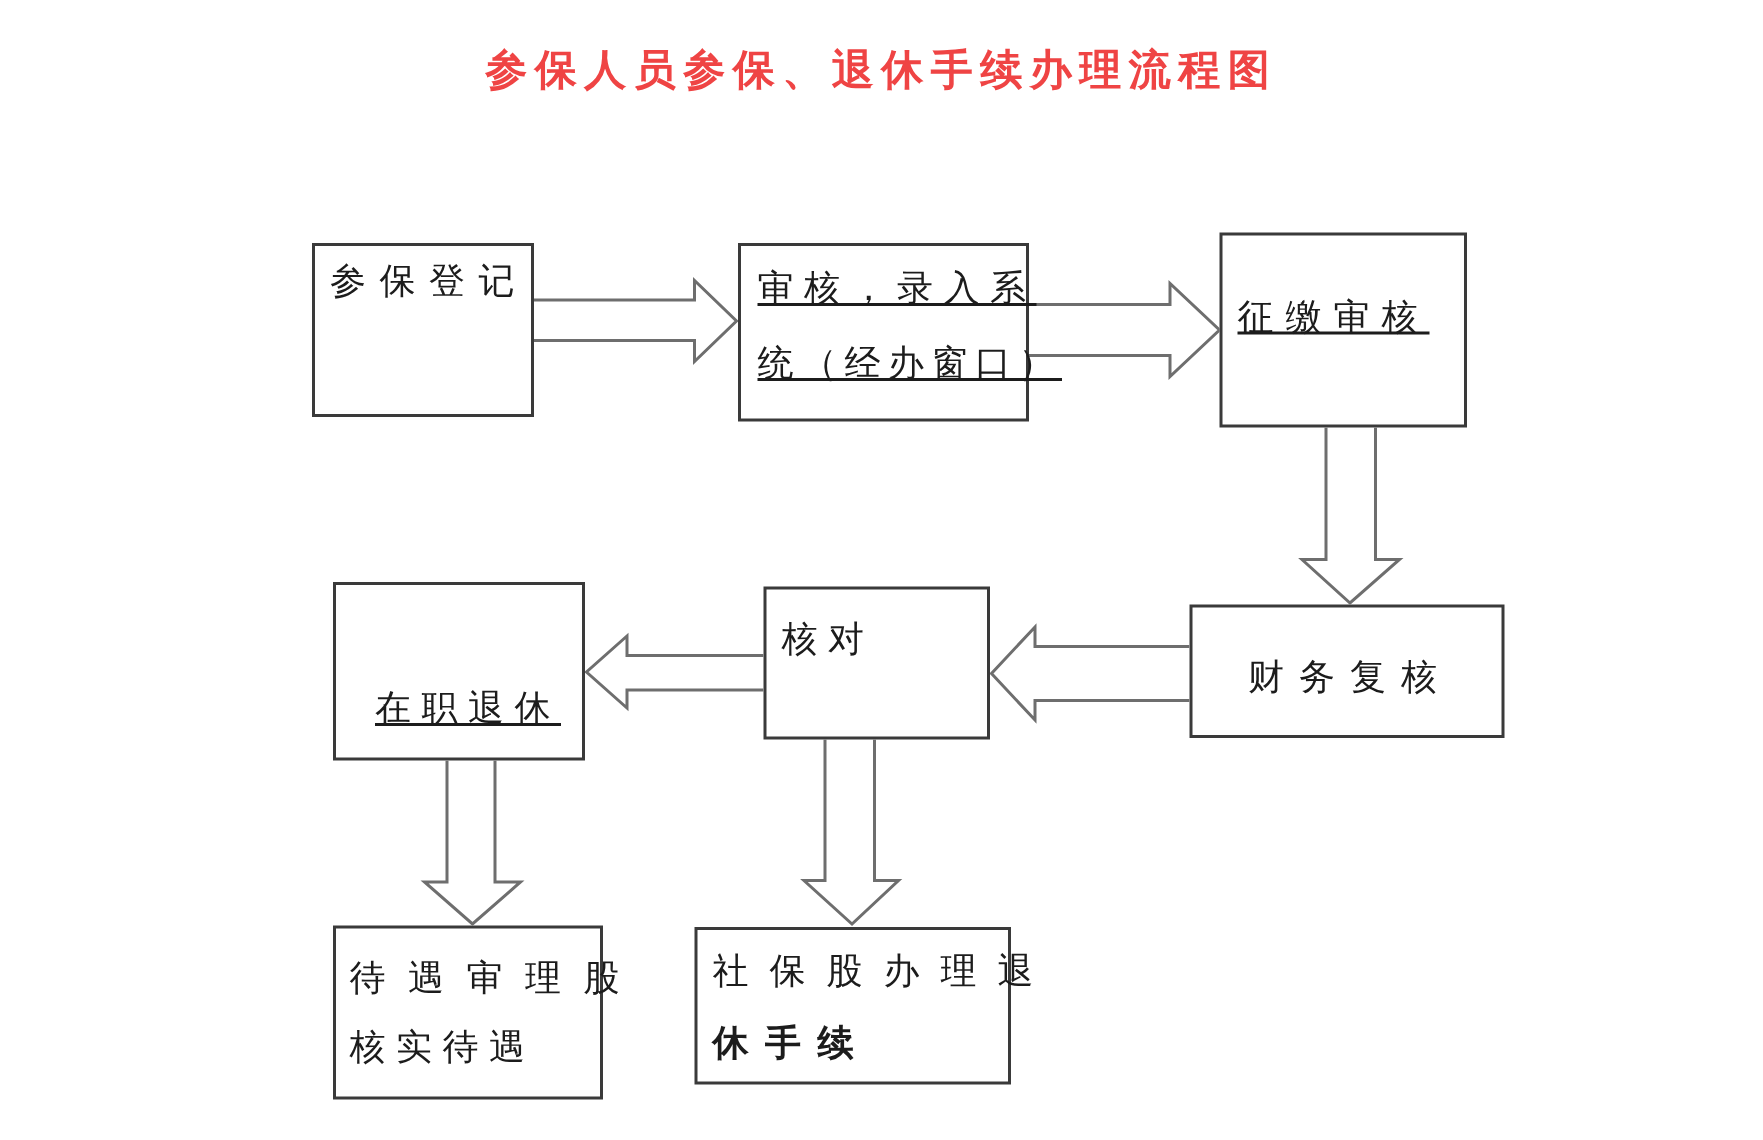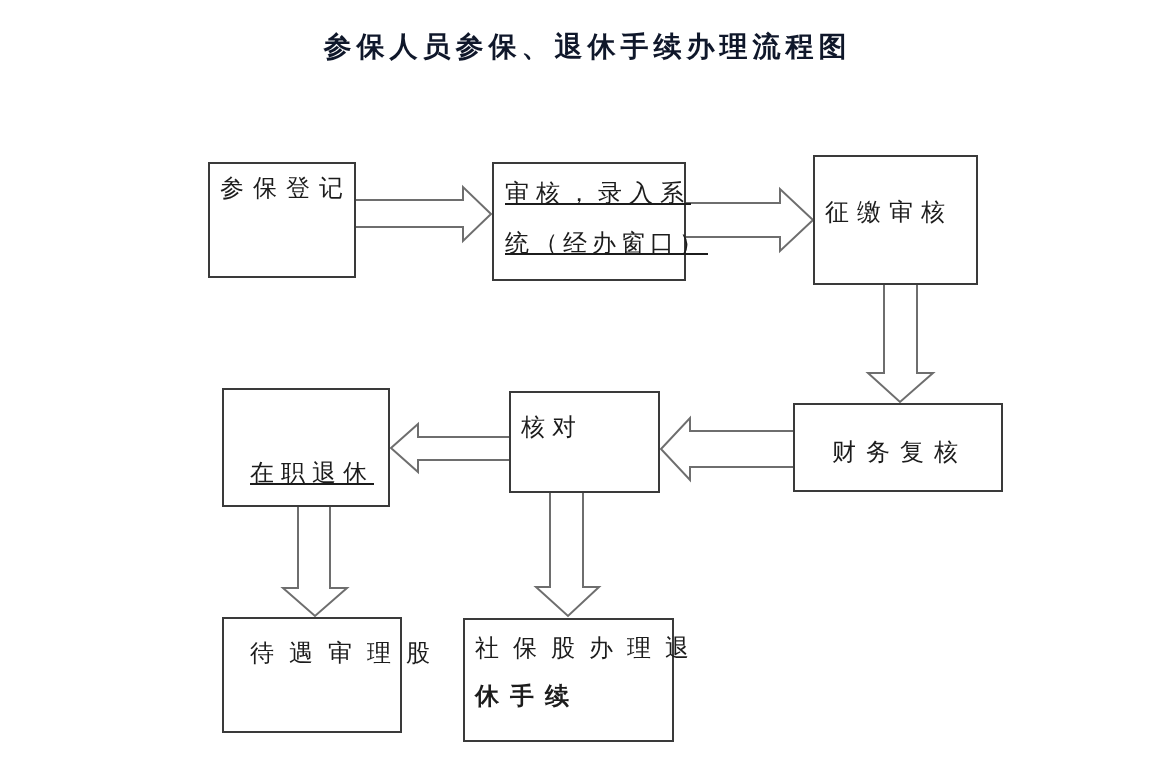--- a/index.html
+++ b/index.html
@@ -15,21 +15,21 @@
   .title {
     position: absolute;
     left: 0; top: 28px;
     width: 1175px;
     margin: 0;
     text-align: center;
     font-family: "Liberation Sans", "DejaVu Sans", sans-serif;
     font-weight: bold;
     font-size: 28px;
     letter-spacing: 5px;
-    color: #0f172a;
+    color: #ef4444;
   }
   .arrow-layer { position: absolute; left: 0; top: 0; }
   .arrow-layer path {
     fill: #ffffff;
     stroke: #6e6e6e;
     stroke-width: 2;
     stroke-linejoin: miter;
   }
   .node {
     position: absolute;
@@ -43,38 +43,38 @@
   }
   .node .line { display: block; }
 
   .b1 { left: 208px; top: 162px; width: 148px; height: 116px; padding: 11px 0 0 10px; }
   .b1 .l1 { letter-spacing: 9px; }
 
   .b2 { left: 492px; top: 162px; width: 194px; height: 119px; padding: 4px 0 0 11px; line-height: 50px; text-decoration: underline; }
   .b2 .l1 { letter-spacing: 7px; }
   .b2 .l2 { letter-spacing: 5px; }
 
-  .b3 { left: 813px; top: 155px; width: 165px; height: 130px; padding: 42px 0 0 10px; }
+  .b3 { left: 813px; top: 155px; width: 165px; height: 130px; padding: 42px 0 0 10px; text-decoration: underline; }
   .b3 .l1 { letter-spacing: 8px; }
 
   .b4 { left: 793px; top: 403px; width: 210px; height: 89px; padding: 34px 0 0 37px; }
   .b4 .l1 { letter-spacing: 10px; }
 
   .b5 { left: 509px; top: 391px; width: 151px; height: 102px; padding: 11px 0 0 10px; line-height: 46px; }
   .b5 .l1 { letter-spacing: 15px; }
   .b5 .l2 { letter-spacing: 7px; }
 
   .b6 { left: 222px; top: 388px; width: 168px; height: 119px; padding: 70px 0 0 26px; text-decoration: underline; }
   .b6 .l1 { letter-spacing: 7px; }
 
-  .b7 { left: 222px; top: 617px; width: 180px; height: 116px; padding: 11px 0 0 26px; line-height: 46px; }
+  .b7 { left: 222px; top: 617px; width: 180px; height: 116px; padding: 11px 0 0 9px; line-height: 46px; }
   .b7 .l1 { letter-spacing: 15px; }
   .b7 .l2 { letter-spacing: 7px; }
 
-  .b8 { left: 463px; top: 618px; width: 211px; height: 124px; padding: 4px 0 0 10px; line-height: 48px; }
+  .b8 { left: 463px; top: 618px; width: 211px; height: 105px; padding: 4px 0 0 10px; line-height: 48px; }
   .b8 .l1 { letter-spacing: 14px; }
   .b8 .l2 { letter-spacing: 11px; font-weight: bold; }
 </style>
 </head>
 <body>
 
 <div class="page">
 
   <h1 class="title">参保人员参保、退休手续办理流程图</h1>
 
@@ -108,20 +108,21 @@
   <div class="node b5">
     <span class="line l2">核对</span>
   </div>
 
   <div class="node b6">
     <span class="line l1">在职退休</span>
   </div>
 
   <div class="node b7">
     <span class="line l1">待遇审理股</span>
+    <span class="line l2">核实待遇</span>
   </div>
 
   <div class="node b8">
     <span class="line l1">社保股办理退</span>
     <span class="line l2">休手续</span>
   </div>
 
 </div>
 
 </body></html>

